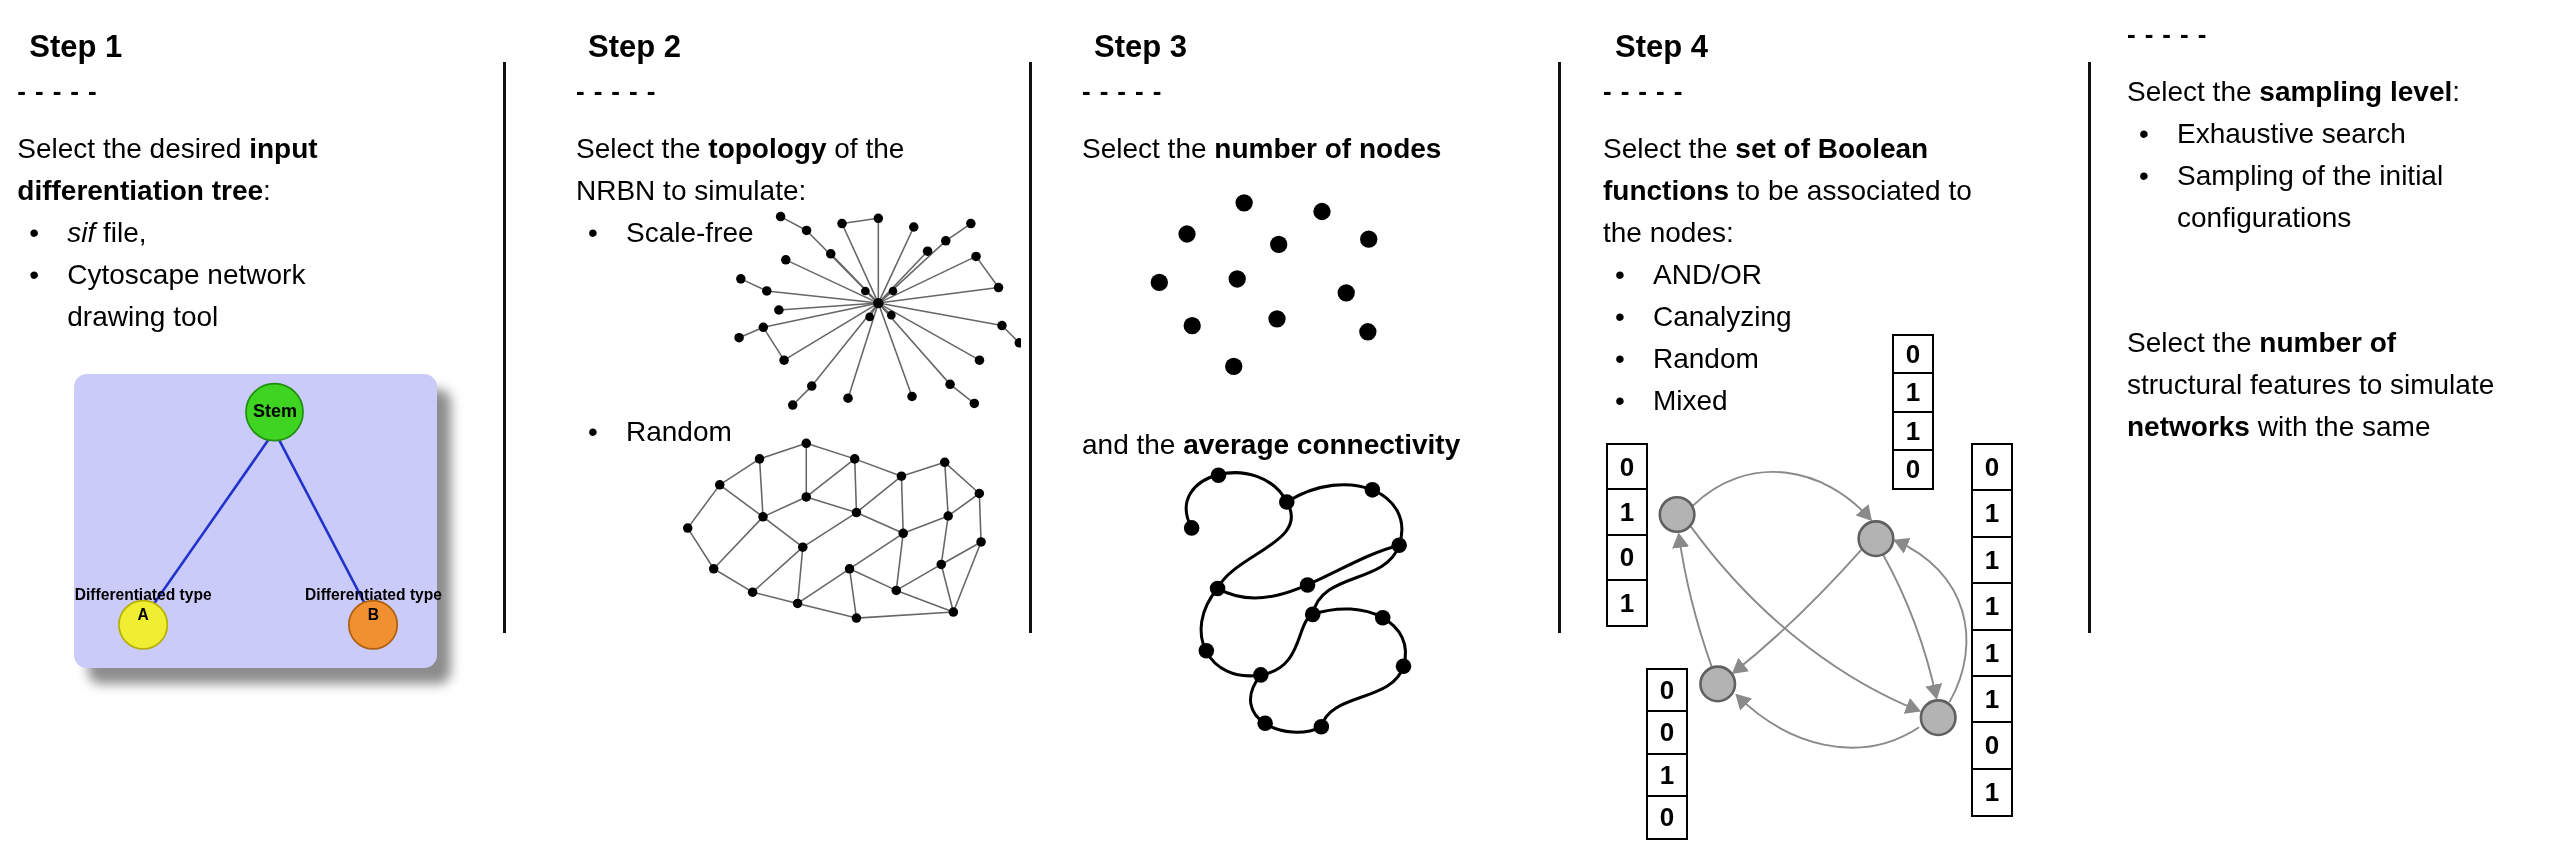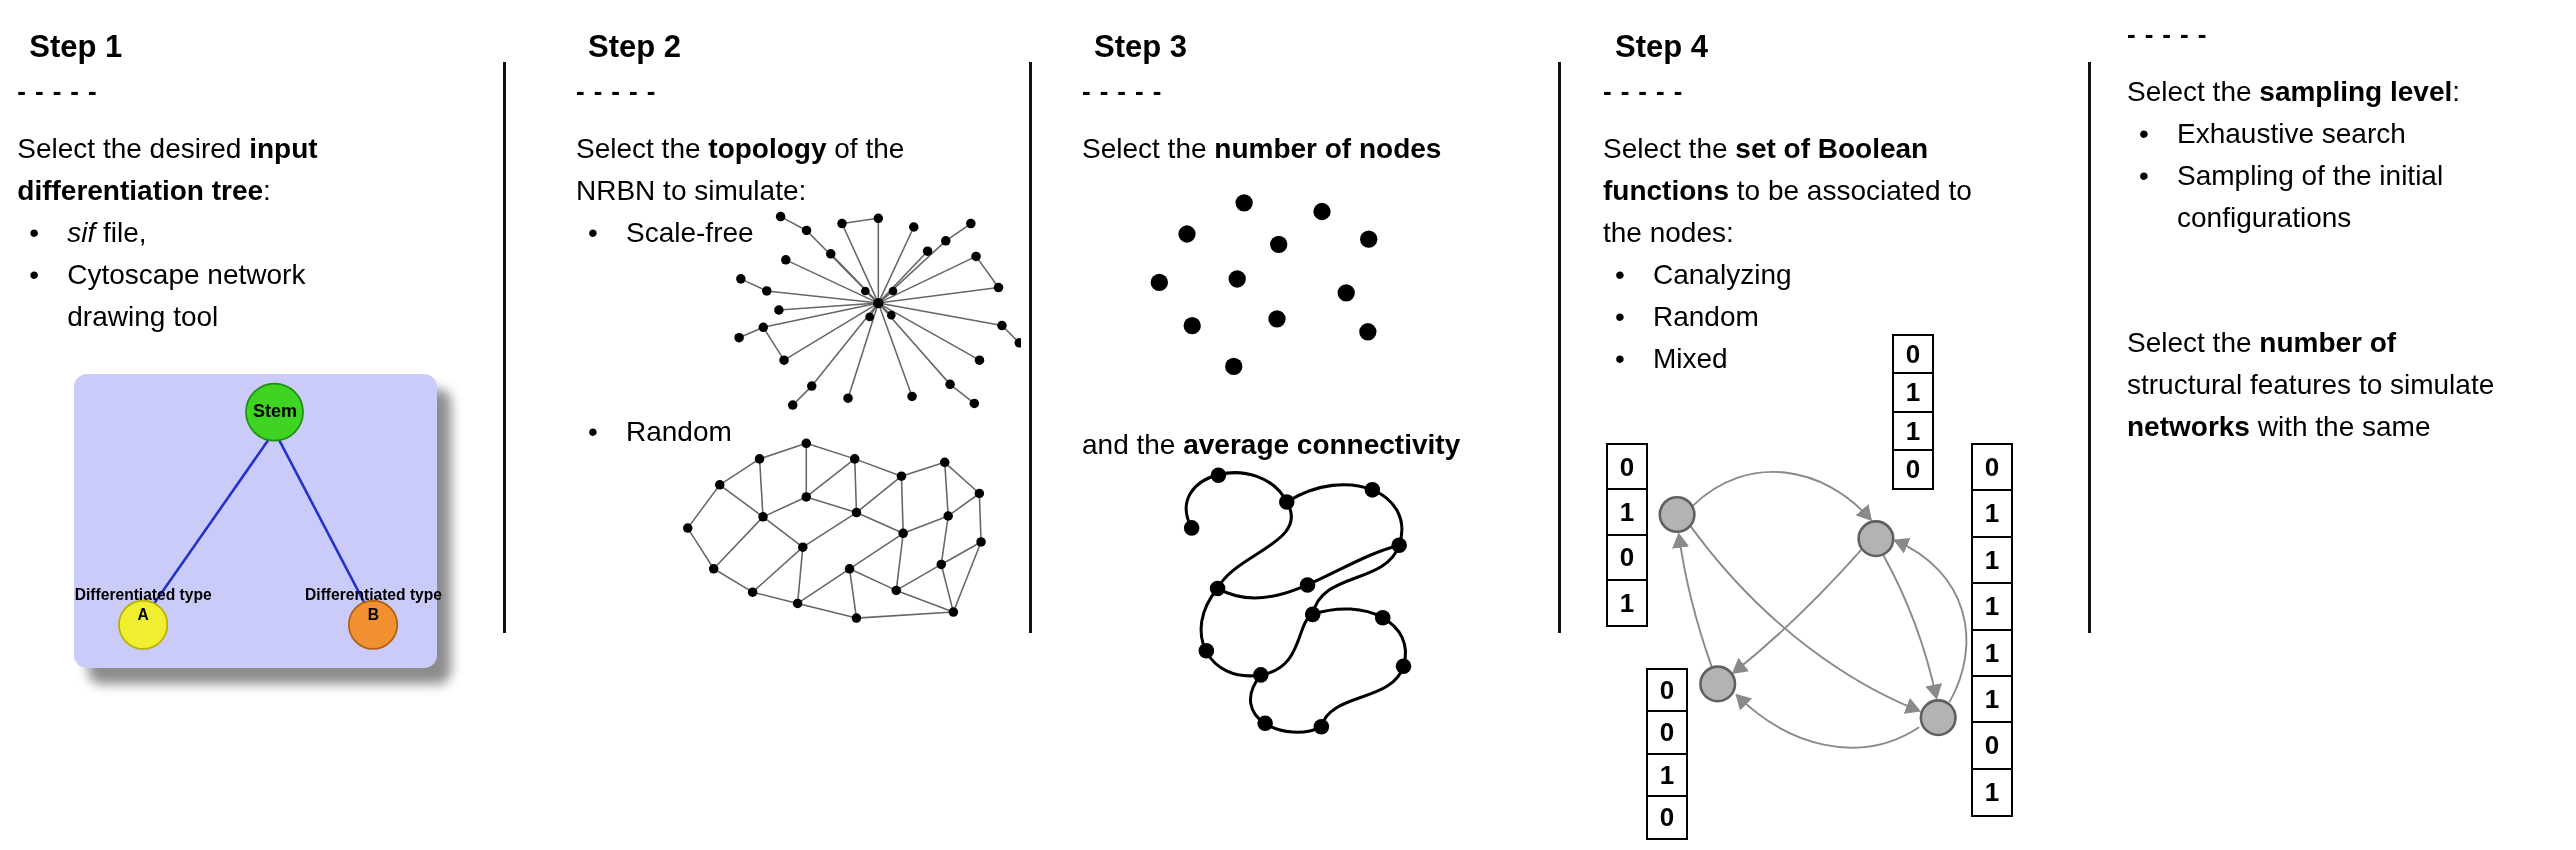--- a/index.html
+++ b/index.html
@@ -301,20 +301,23 @@
   </svg>
 
   <section class="col col4">
     <h2 class="step-title">Step 4</h2>
     <div class="dashes">- - - - -</div>
     <div class="body-text">
       <div class="line"><span>Select the </span><b>set of Boolean</b></div>
       <div class="line"><b>functions</b><span> to be associated to</span></div>
       <div class="line"><span>the nodes:</span></div>
       <div class="bullet">
+          <span class="btext">AND/OR</span>
+        </div>
+      <div class="bullet">
           <span class="btext">Canalyzing</span>
         </div>
       <div class="bullet">
           <span class="btext">Random</span>
         </div>
       <div class="bullet">
           <span class="btext">Mixed</span>
         </div>
     </div>
   </section>

